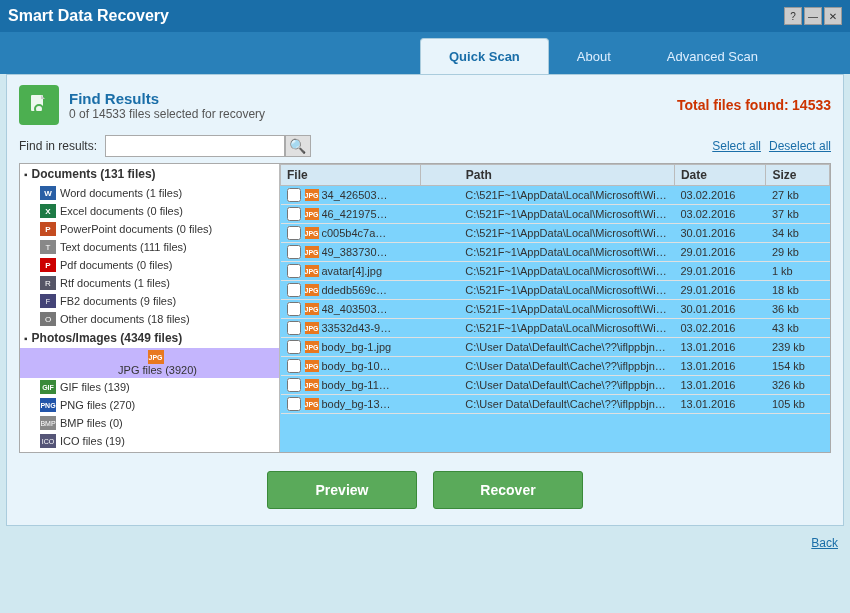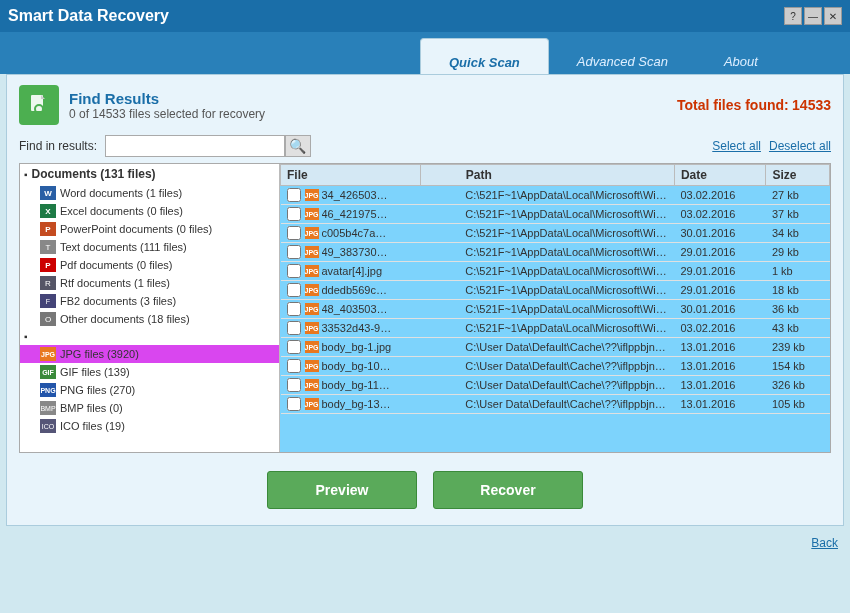--- a/index.html
+++ b/index.html
@@ -52,22 +52,21 @@
       height: 42px;
     }
     .tab {
       padding: 16px 28px;
       font-size: 13px;
       cursor: pointer;
       color: #ddeeff;
       border-radius: 4px 4px 0 0;
       height: 36px;
       display: flex;
-      align-items: flex-start;
-      font-style: italic;
+      align-items: center;
     }
     .tab.active {
       background: #e8f4fb;
       color: #1a6ea8;
       font-weight: bold;
       border: 1px solid #aaccdd;
       border-bottom: none;
     }
 
     
@@ -195,21 +194,21 @@
       font-size: 10px;
     }
     .tree-item {
       display: flex;
       align-items: center;
       padding: 2px 4px 2px 20px;
       font-size: 11px;
       color: #333;
       cursor: pointer;
     }
-    .tree-item.selected { background: #d946ef; }
+    .tree-item.selected { background: #c4b5fd; flex-direction: column; }
     .tree-item-icon {
       width: 16px;
       height: 14px;
       margin-right: 4px;
       display: inline-flex;
       align-items: center;
       justify-content: center;
       font-size: 9px;
       flex-shrink: 0;
     }
@@ -344,24 +343,24 @@
     <div class="title-bar-btn">—</div>
     <div class="title-bar-btn">✕</div>
   </div>
 </div>
 
 <div class="tab-bar">
   <div class="tab active">
     <span>Quick Scan</span>
   </div>
   <div class="tab">
+    <span>About</span>
+  </div>
+  <div class="tab">
     <span>Advanced Scan</span>
-  </div>
-  <div class="tab">
-    <span>About</span>
   </div>
 </div>
 
 <div class="main">
 
   <div class="scan-results-header">
     <div class="scan-icon">
       <svg viewBox="0 0 24 24" fill="white">
         <rect x="4" y="2" width="12" height="16" rx="1" fill="white" opacity="0.9"></rect>
         <path d="M14 2l4 4h-4V2z" fill="#ccc"></path>
@@ -416,31 +415,32 @@
         <div class="tree-item">
           <span class="tree-item-icon icon-pdf">P</span>
           <span>Pdf documents (0 files)</span>
         </div>
         <div class="tree-item">
           <span class="tree-item-icon icon-rtf">R</span>
           <span>Rtf documents (1 files)</span>
         </div>
         <div class="tree-item">
           <span class="tree-item-icon icon-fb2">F</span>
-          <span>FB2 documents (3 files)</span>
+          <span>FB2 documents (9 files)</span>
         </div>
         <div class="tree-item">
           <span class="tree-item-icon icon-other">O</span>
           <span>Other documents (18 files)</span>
         </div>
       </div>
 
       <div class="tree-group">
         <div class="tree-group-header">
           <span class="expand-icon">▪</span>
+          <span>Photos/Images (4349 files)</span>
         </div>
         <div class="tree-item selected">
           <span class="tree-item-icon icon-jpg" style="font-size:7px;">JPG</span>
           <span>JPG files (3920)</span>
         </div>
         <div class="tree-item">
           <span class="tree-item-icon icon-gif" style="font-size:7px;">GIF</span>
           <span>GIF files (139)</span>
         </div>
         <div class="tree-item">

